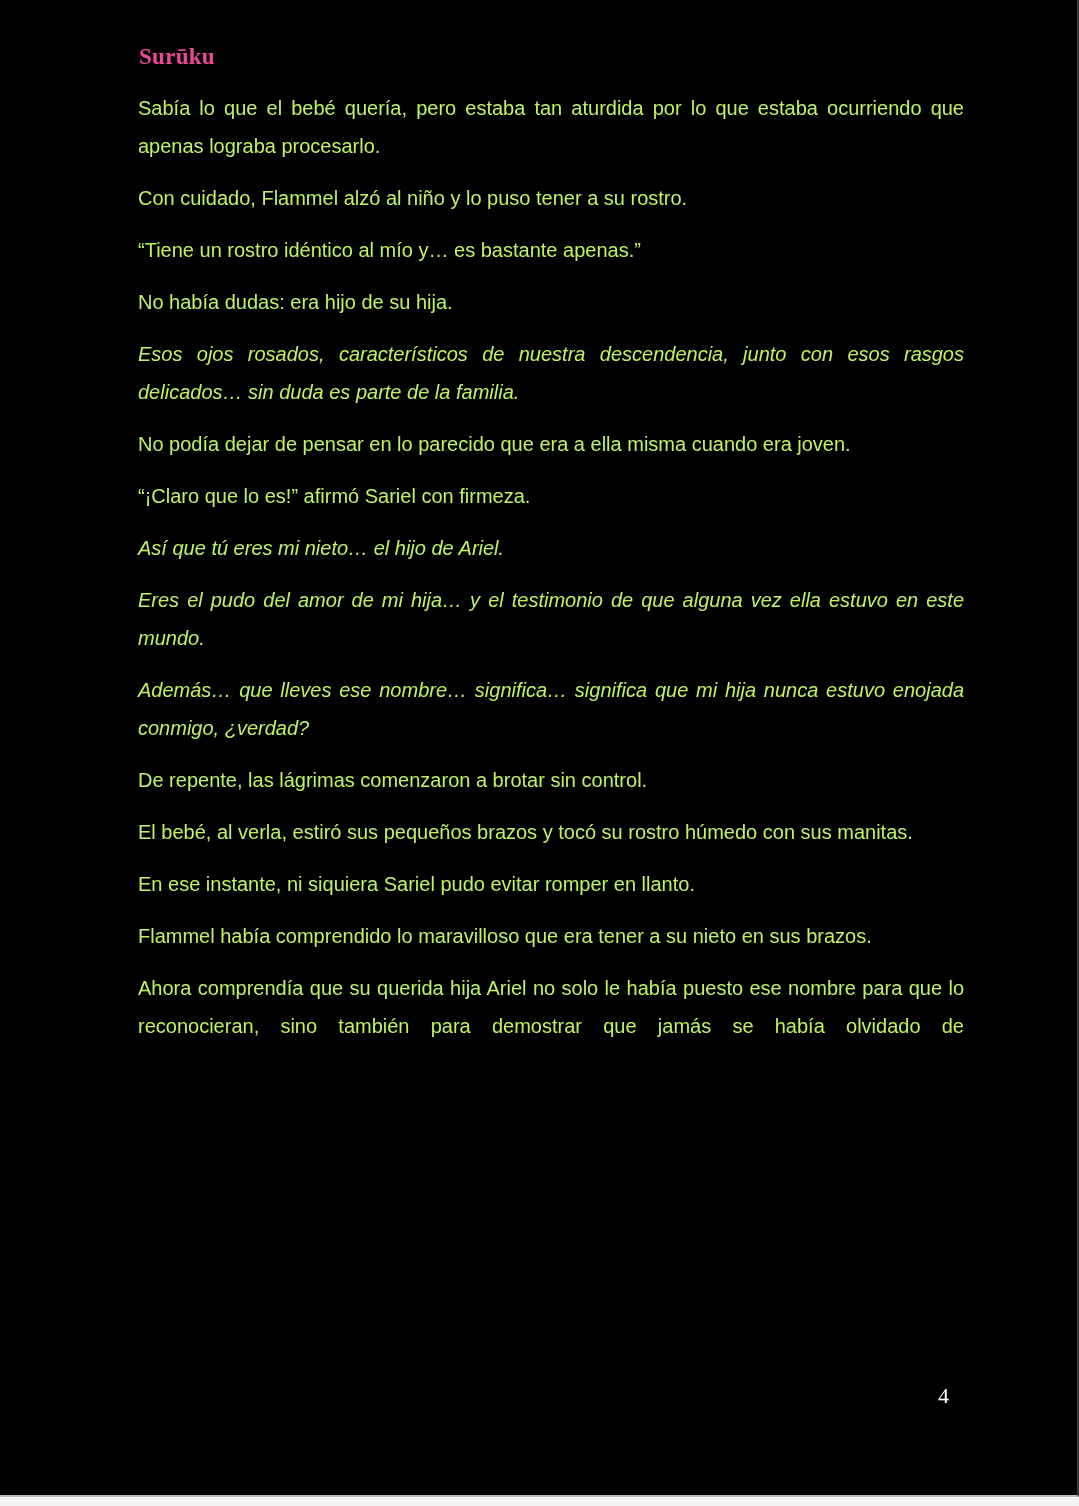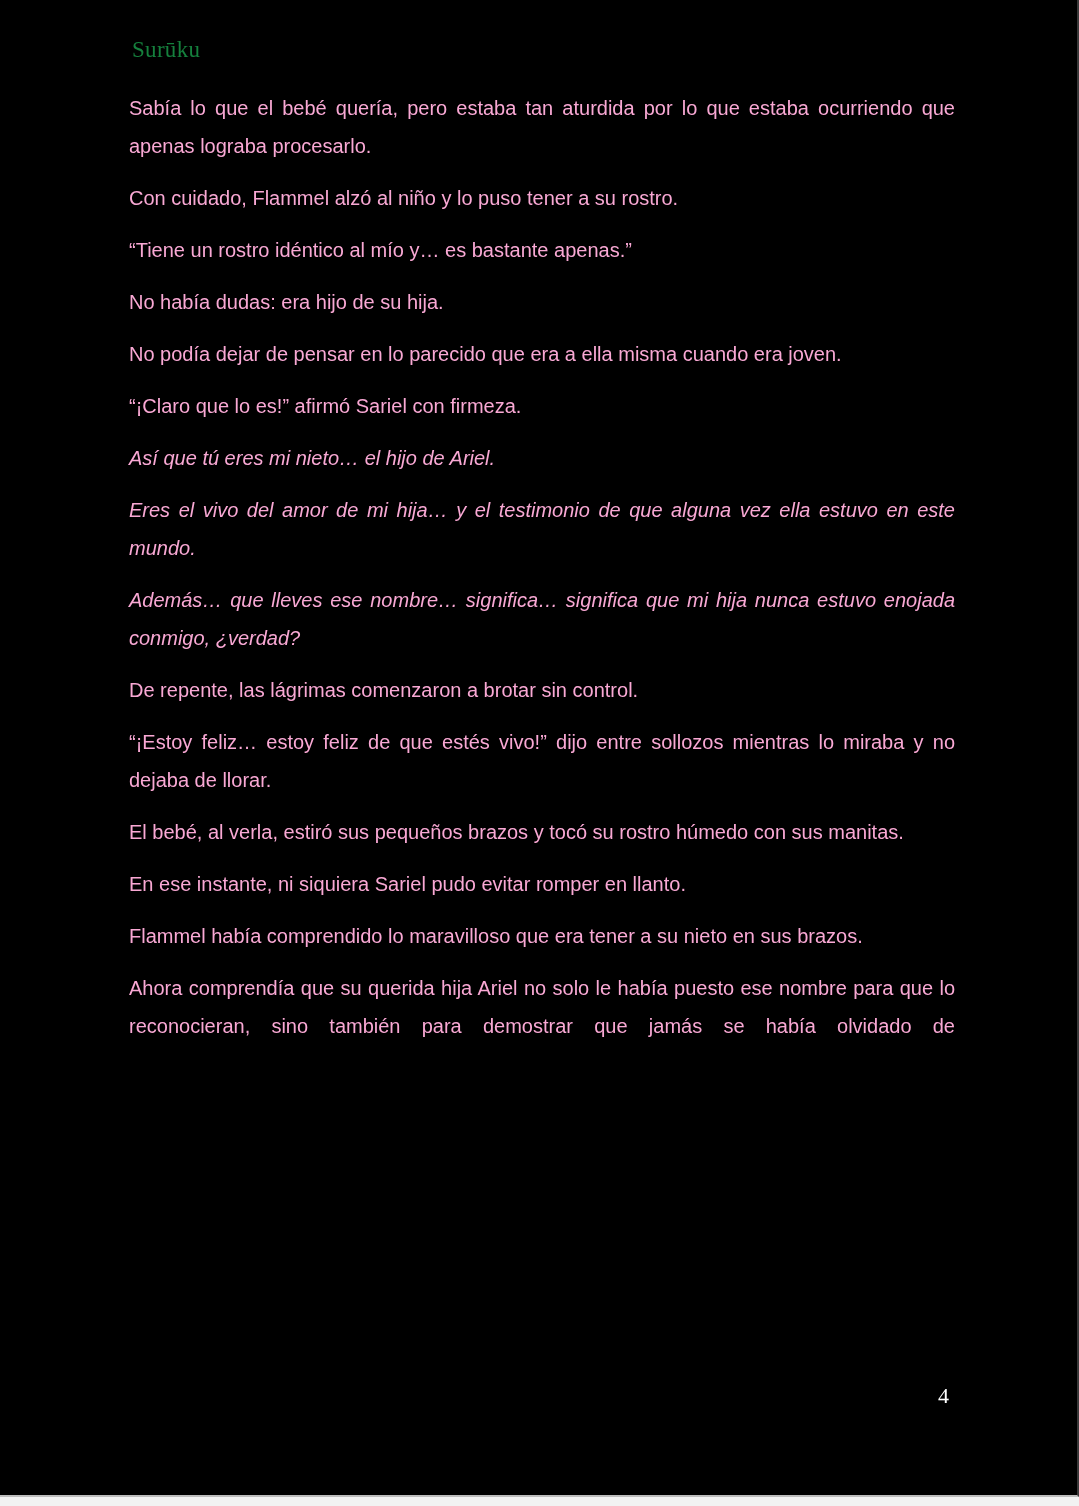--- a/index.html
+++ b/index.html
@@ -21,35 +21,35 @@
     height: 1495px;
     background: #000000;
     border-right: 2px solid #3a3a3a;
     border-bottom: 2px solid #bdbdbd;
   }
   .header-title {
     position: absolute;
     left: 127px;
     top: 32px;
     font-family: "Liberation Serif", "DejaVu Serif", serif;
-    font-weight: normal;
+    font-weight: bold;
     font-size: 23px;
-    color: #15803d;
-    margin: 5px;
+    color: #ec4899;
+    margin: 12px;
     letter-spacing: 0.3px;
   }
   .body-text {
     position: absolute;
-    left: 129px;
+    left: 138px;
     top: 89px;
     width: 826px;
     font-family: "Liberation Sans", "DejaVu Sans", sans-serif;
     font-size: 20px;
     line-height: 38px;
-    color: #f9a8d4;
+    color: #bef264;
   }
   .body-text p {
     margin: 0 0 14px 0;
     text-align: justify;
   }
   .body-text p.italic {
     font-style: italic;
   }
   .body-text p.last {
     text-align-last: justify;
@@ -67,27 +67,27 @@
 <body>
 
 <div class="page">
   <h1 class="header-title">Surūku</h1>
 
   <div class="body-text">
     <p>Sabía lo que el bebé quería, pero estaba tan aturdida por lo que estaba ocurriendo que apenas lograba procesarlo.</p>
     <p>Con cuidado, Flammel alzó al niño y lo puso tener a su rostro.</p>
     <p>“Tiene un rostro idéntico al mío y… es bastante apenas.”</p>
     <p>No había dudas: era hijo de su hija.</p>
+    <p class="italic">Esos ojos rosados, característicos de nuestra descendencia, junto con esos rasgos delicados… sin duda es parte de la familia.</p>
     <p>No podía dejar de pensar en lo parecido que era a ella misma cuando era joven.</p>
     <p>“¡Claro que lo es!” afirmó Sariel con firmeza.</p>
     <p class="italic">Así que tú eres mi nieto… el hijo de Ariel.</p>
-    <p class="italic">Eres el vivo del amor de mi hija… y el testimonio de que alguna vez ella estuvo en este mundo.</p>
+    <p class="italic">Eres el pudo del amor de mi hija… y el testimonio de que alguna vez ella estuvo en este mundo.</p>
     <p class="italic">Además… que lleves ese nombre… significa… significa que mi hija nunca estuvo enojada conmigo, ¿verdad?</p>
     <p>De repente, las lágrimas comenzaron a brotar sin control.</p>
-    <p>“¡Estoy feliz… estoy feliz de que estés vivo!” dijo entre sollozos mientras lo miraba y no dejaba de llorar.</p>
     <p>El bebé, al verla, estiró sus pequeños brazos y tocó su rostro húmedo con sus manitas.</p>
     <p>En ese instante, ni siquiera Sariel pudo evitar romper en llanto.</p>
     <p>Flammel había comprendido lo maravilloso que era tener a su nieto en sus brazos.</p>
     <p class="last">Ahora comprendía que su querida hija Ariel no solo le había puesto ese nombre para que lo reconocieran, sino también para demostrar que jamás se había olvidado de</p>
   </div>
 
   <div class="page-number">4</div>
 </div>
 
 </body></html>

